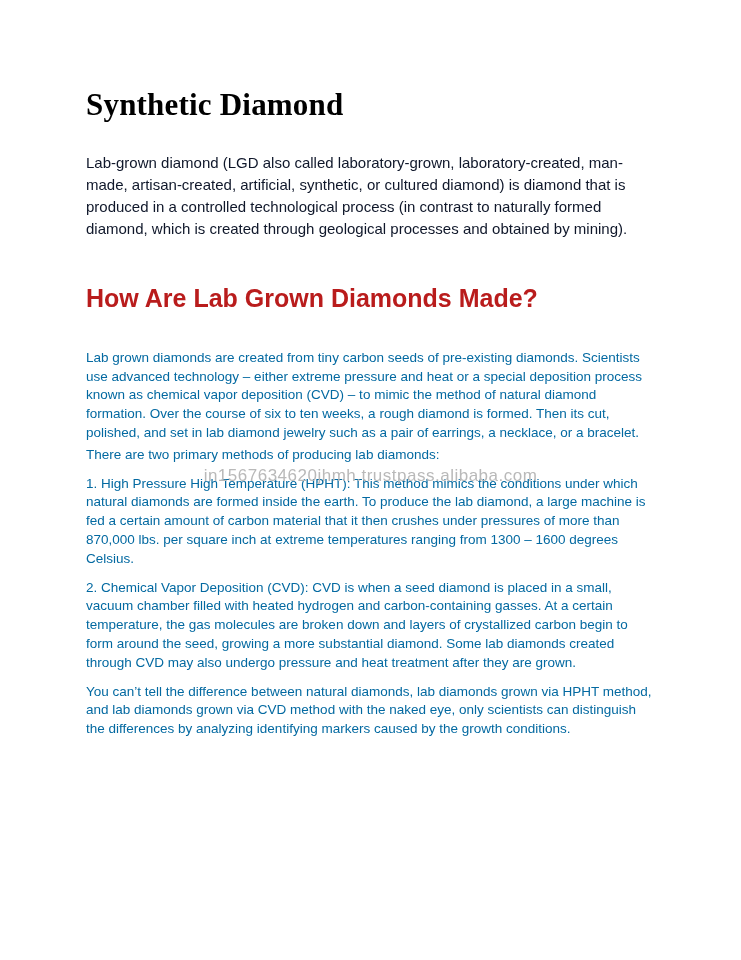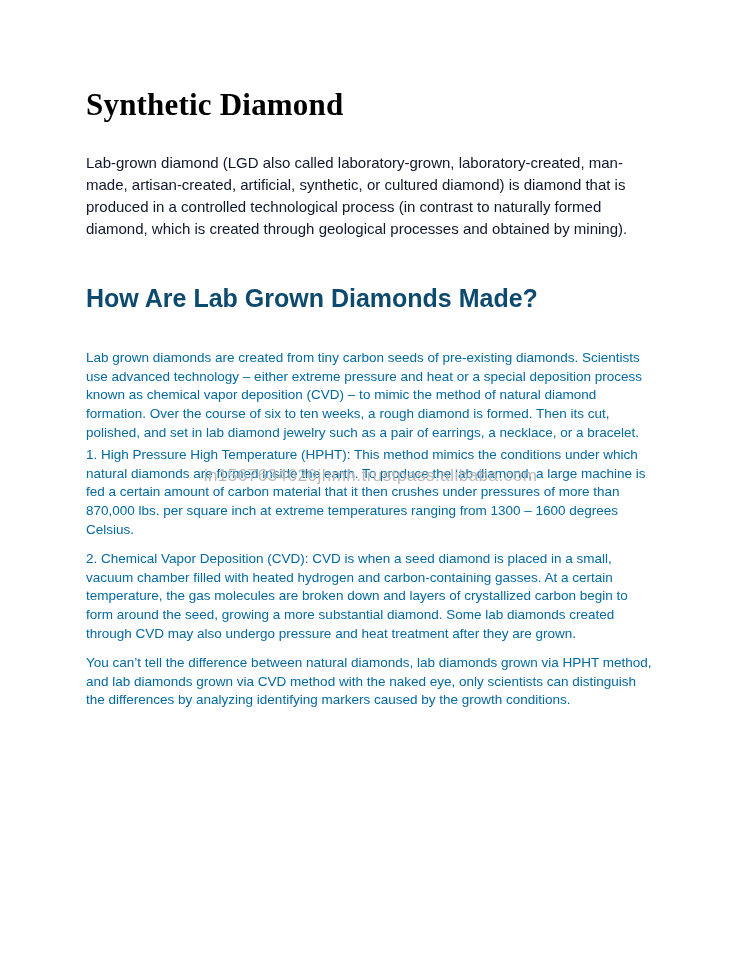--- a/index.html
+++ b/index.html
@@ -32,21 +32,21 @@
     line-height: 22px;
     margin: 0 0 44px 0;
     color: #0f172a;
   }
   .section-heading {
     font-family: "Liberation Sans", sans-serif;
     font-weight: 700;
     font-size: 25px;
     line-height: 1.15;
     margin: 0 0 36px 0;
-    color: #0c4a6e;
+    color: #b91c1c;
   }
   .body-text p {
     font-size: 13.5px;
     line-height: 18.8px;
     margin: 0 0 10px 0;
     color: #0369a1;
   }
   .body-text p.no-gap {
     margin-bottom: 3px;
   }
@@ -69,20 +69,21 @@
 <div class="page">
 
   <h1 class="doc-title">Synthetic Diamond</h1>
 
   <p class="intro-para">Lab-grown diamond (LGD also called laboratory-grown, laboratory-created, man-made, artisan-created, artificial, synthetic, or cultured diamond) is diamond that is produced in a controlled technological process (in contrast to naturally formed diamond, which is created through geological processes and obtained by mining).</p>
 
   <h2 class="section-heading">How Are Lab Grown Diamonds Made?</h2>
 
   <div class="body-text">
     <p class="no-gap">Lab grown diamonds are created from tiny carbon seeds of pre-existing diamonds. Scientists use advanced technology – either extreme pressure and heat or a special deposition process known as chemical vapor deposition (CVD) – to mimic the method of natural diamond formation. Over the course of six to ten weeks, a rough diamond is formed. Then its cut, polished, and set in lab diamond jewelry such as a pair of earrings, a necklace, or a bracelet.</p>
+    <p>There are two primary methods of producing lab diamonds:</p>
     <p>1. High Pressure High Temperature (HPHT): This method mimics the conditions under which natural diamonds are formed inside the earth. To produce the lab diamond, a large machine is fed a certain amount of carbon material that it then crushes under pressures of more than 870,000 lbs. per square inch at extreme temperatures ranging from 1300 – 1600 degrees Celsius.</p>
     <p>2. Chemical Vapor Deposition (CVD): CVD is when a seed diamond is placed in a small, vacuum chamber filled with heated hydrogen and carbon-containing gasses. At a certain temperature, the gas molecules are broken down and layers of crystallized carbon begin to form around the seed, growing a more substantial diamond. Some lab diamonds created through CVD may also undergo pressure and heat treatment after they are grown.</p>
     <p>You can’t tell the difference between natural diamonds, lab diamonds grown via HPHT method, and lab diamonds grown via CVD method with the naked eye, only scientists can distinguish the differences by analyzing identifying markers caused by the growth conditions.</p>
   </div>
 
   <div class="watermark">in1567634620jhmh.trustpass.alibaba.com</div>
 
 </div>
 
 </body></html>

